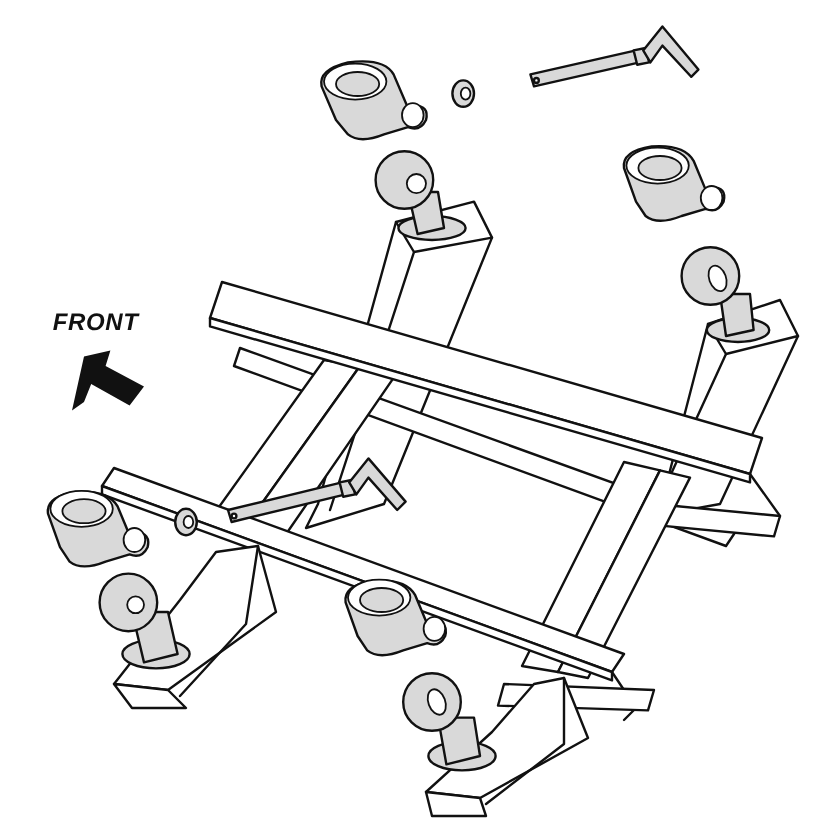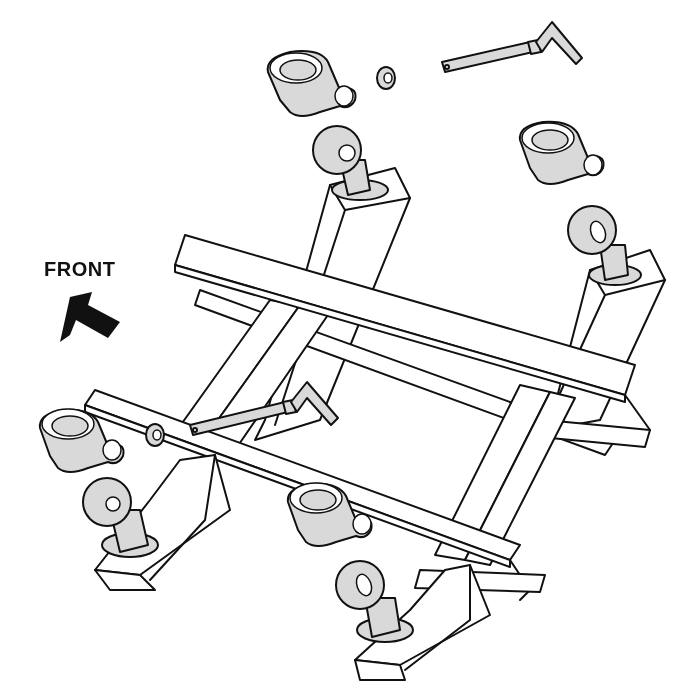--- a/index.html
+++ b/index.html
@@ -1,20 +1,20 @@
 <!DOCTYPE html>
 <html><head>
   <meta charset="utf-8">
   <style>
     html, body { margin: 0; padding: 0; background: #ffffff; }
     body { width: 700px; height: 700px; position: relative; overflow: hidden; font-family: "Liberation Sans", sans-serif; }
     #diagram { position: absolute; left: 0; top: 0; width: 700px; height: 700px; }
     .front-label {
       position: absolute; left: 44px; top: 258px;
-      font-family: "Liberation Sans", sans-serif; font-weight: bold; 
+      font-family: "Liberation Sans", sans-serif; font-weight: bold; font-style: italic;
       font-size: 20px; color: #111; letter-spacing: 0.5px;
     }
     svg .ln { fill: #ffffff; stroke: #111; stroke-width: 2; stroke-linejoin: round; stroke-linecap: round; }
     svg .ln-open { fill: none; stroke: #111; stroke-width: 2; stroke-linejoin: round; stroke-linecap: round; }
     svg .gr { fill: #d9d9d9; stroke: #111; stroke-width: 2; stroke-linejoin: round; }
     svg .gr-thin { fill: #d9d9d9; stroke: #111; stroke-width: 1.5; }
     svg .wt { fill: #ffffff; stroke: #111; stroke-width: 1.5; }
   </style>
 </head>
 <body>

